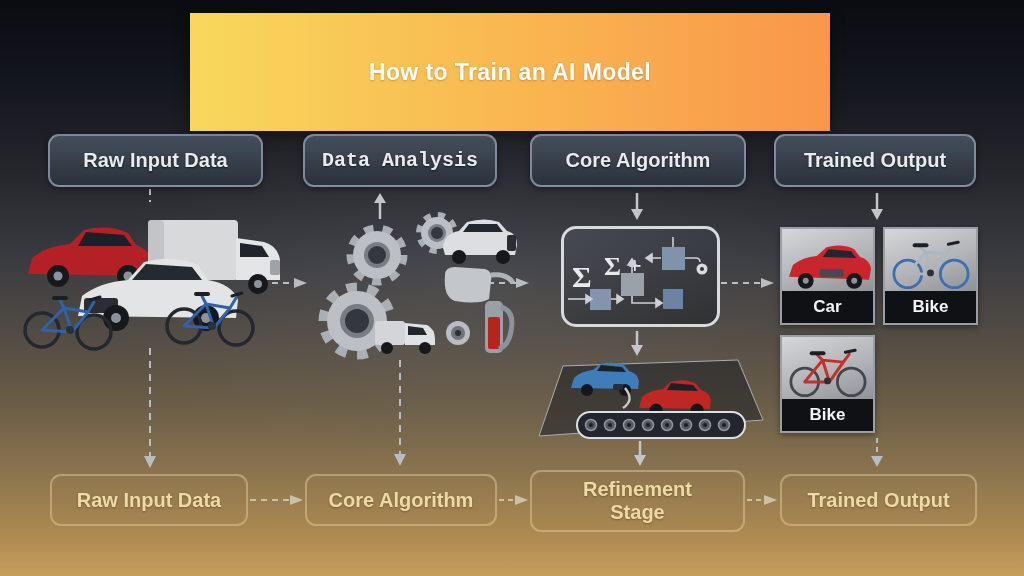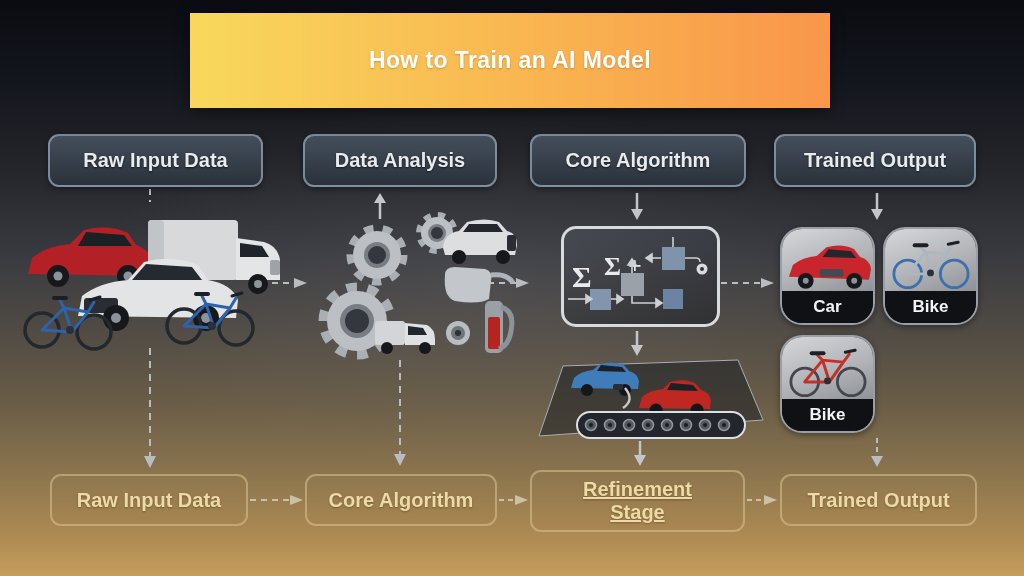--- a/index.html
+++ b/index.html
@@ -6,21 +6,21 @@
   .stage{
     position:relative;width:1024px;height:576px;overflow:hidden;
     font-family:"Liberation Sans",sans-serif;
     background:linear-gradient(180deg,#0a0c12 0%,#14161d 14%,#24252b 29%,#393a40 44%,#4f4a44 57%,#6a5d47 70%,#8a744e 82%,#aa8852 92%,#c59d5c 100%);
   }
   .stage::after{
     content:"";position:absolute;inset:0;pointer-events:none;
     background:radial-gradient(ellipse 560px 260px at 47% 50%, rgba(130,132,140,0.16), rgba(0,0,0,0) 70%);
   }
   .title-banner{
-    position:absolute;left:190px;top:13px;width:640px;height:95px;
+    position:absolute;left:190px;top:13px;width:640px;height:118px;
     background:linear-gradient(90deg,#f8d85c 0%,#f9b450 55%,#f9964a 100%);
     display:flex;align-items:center;justify-content:center;
     box-shadow:0 3px 14px rgba(0,0,0,0.45);z-index:3;
   }
   .title-banner span{
     color:#ffffff;font-size:23px;font-weight:bold;letter-spacing:.4px;
     text-shadow:0 1px 2px rgba(120,70,10,0.35);
   }
   .hdr-box{
     position:absolute;top:134px;height:53px;box-sizing:border-box;
@@ -41,21 +41,21 @@
     position:absolute;left:561px;top:226px;width:159px;height:101px;box-sizing:border-box;
     border:3px solid #d8dbde;border-radius:15px;
     background:linear-gradient(165deg,rgba(90,96,104,0.35),rgba(22,26,32,0.55));
     z-index:3;
   }
   .out-grid{
     position:absolute;left:780px;top:227px;width:198px;height:206px;z-index:3;
     display:grid;grid-template-columns:95px 95px;grid-template-rows:98px 98px;gap:10px 8px;
   }
   .cell{
-    box-sizing:border-box;border:2px solid rgba(176,182,190,0.85);border-radius:22px;overflow:hidden;
+    box-sizing:border-box;border:2px solid rgba(176,182,190,0.85);border-radius:0;overflow:hidden;
     display:flex;flex-direction:column;background:#1c1f24;box-shadow:0 2px 6px rgba(0,0,0,.4);
   }
   .cell .pic{flex:1;background:linear-gradient(160deg,#d6d7d9 0%,#b2b4b8 55%,#8f9296 100%);display:flex;align-items:flex-end;justify-content:center;}
   .cell .tag{height:32px;background:rgba(14,16,20,0.92);display:flex;align-items:center;justify-content:center;}
   .cell .tag span{color:#f2f3f5;font-size:17px;font-weight:bold;}
   .abs{position:absolute;}
   svg{display:block;}
   .arrow{position:absolute;overflow:visible;z-index:2;}
 </style>
 </head>
@@ -63,21 +63,21 @@
 
 <div class="stage">
 
   <div class="title-banner">
     <span>How to Train an AI Model</span>
   </div>
 
   <div class="hdr-box" style="left:48px;width:215px;">
     <span>Raw Input Data</span>
   </div>
-  <div class="hdr-box" style="left:303px;width:194px;">
+  <div class="hdr-box" style="left:303px;width:194px;font-family:Liberation Mono, monospace;">
     <span>Data Analysis</span>
   </div>
   <div class="hdr-box" style="left:530px;width:216px;">
     <span>Core Algorithm</span>
   </div>
   <div class="hdr-box" style="left:774px;width:202px;">
     <span>Trained Output</span>
   </div>
 
   <svg class="abs" style="left:20px;top:198px;z-index:3;" width="265" height="155" viewBox="0 0 265 155">
@@ -398,19 +398,19 @@
     <polygon points="17,2 30,7 17,12" fill="#ccc1a7"></polygon>
   </svg>
 
   <div class="bottom-box" style="left:50px;top:474px;width:198px;height:52px;">
     <span>Raw Input Data</span>
   </div>
   <div class="bottom-box" style="left:305px;top:474px;width:192px;height:52px;">
     <span>Core Algorithm</span>
   </div>
   <div class="bottom-box" style="left:530px;top:470px;width:215px;height:62px;">
-    <span style="display:block;width:130px;margin:16px auto;text-decoration:underline;">Refinement Stage</span>
+    <span style="display:block;width:130px;margin:16px auto;">Refinement Stage</span>
   </div>
   <div class="bottom-box" style="left:780px;top:474px;width:197px;height:52px;">
     <span>Trained Output</span>
   </div>
 
 </div>
 
 </body></html>

